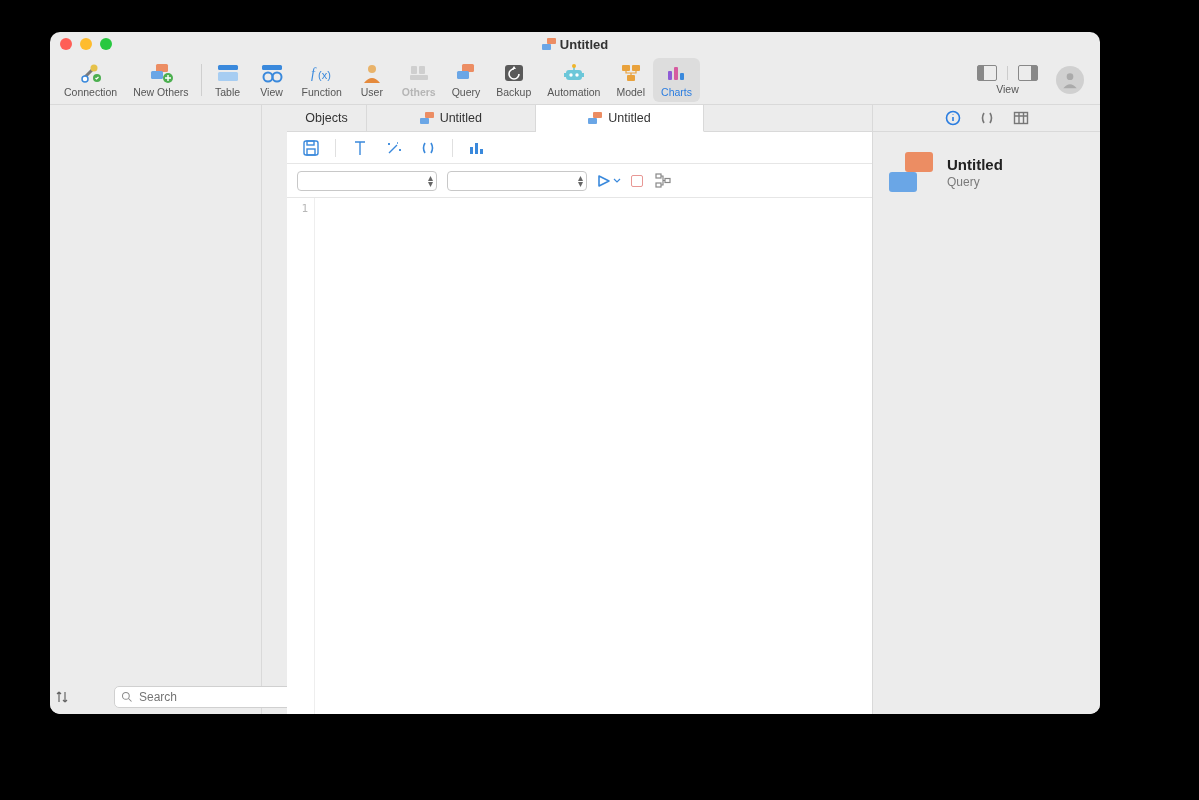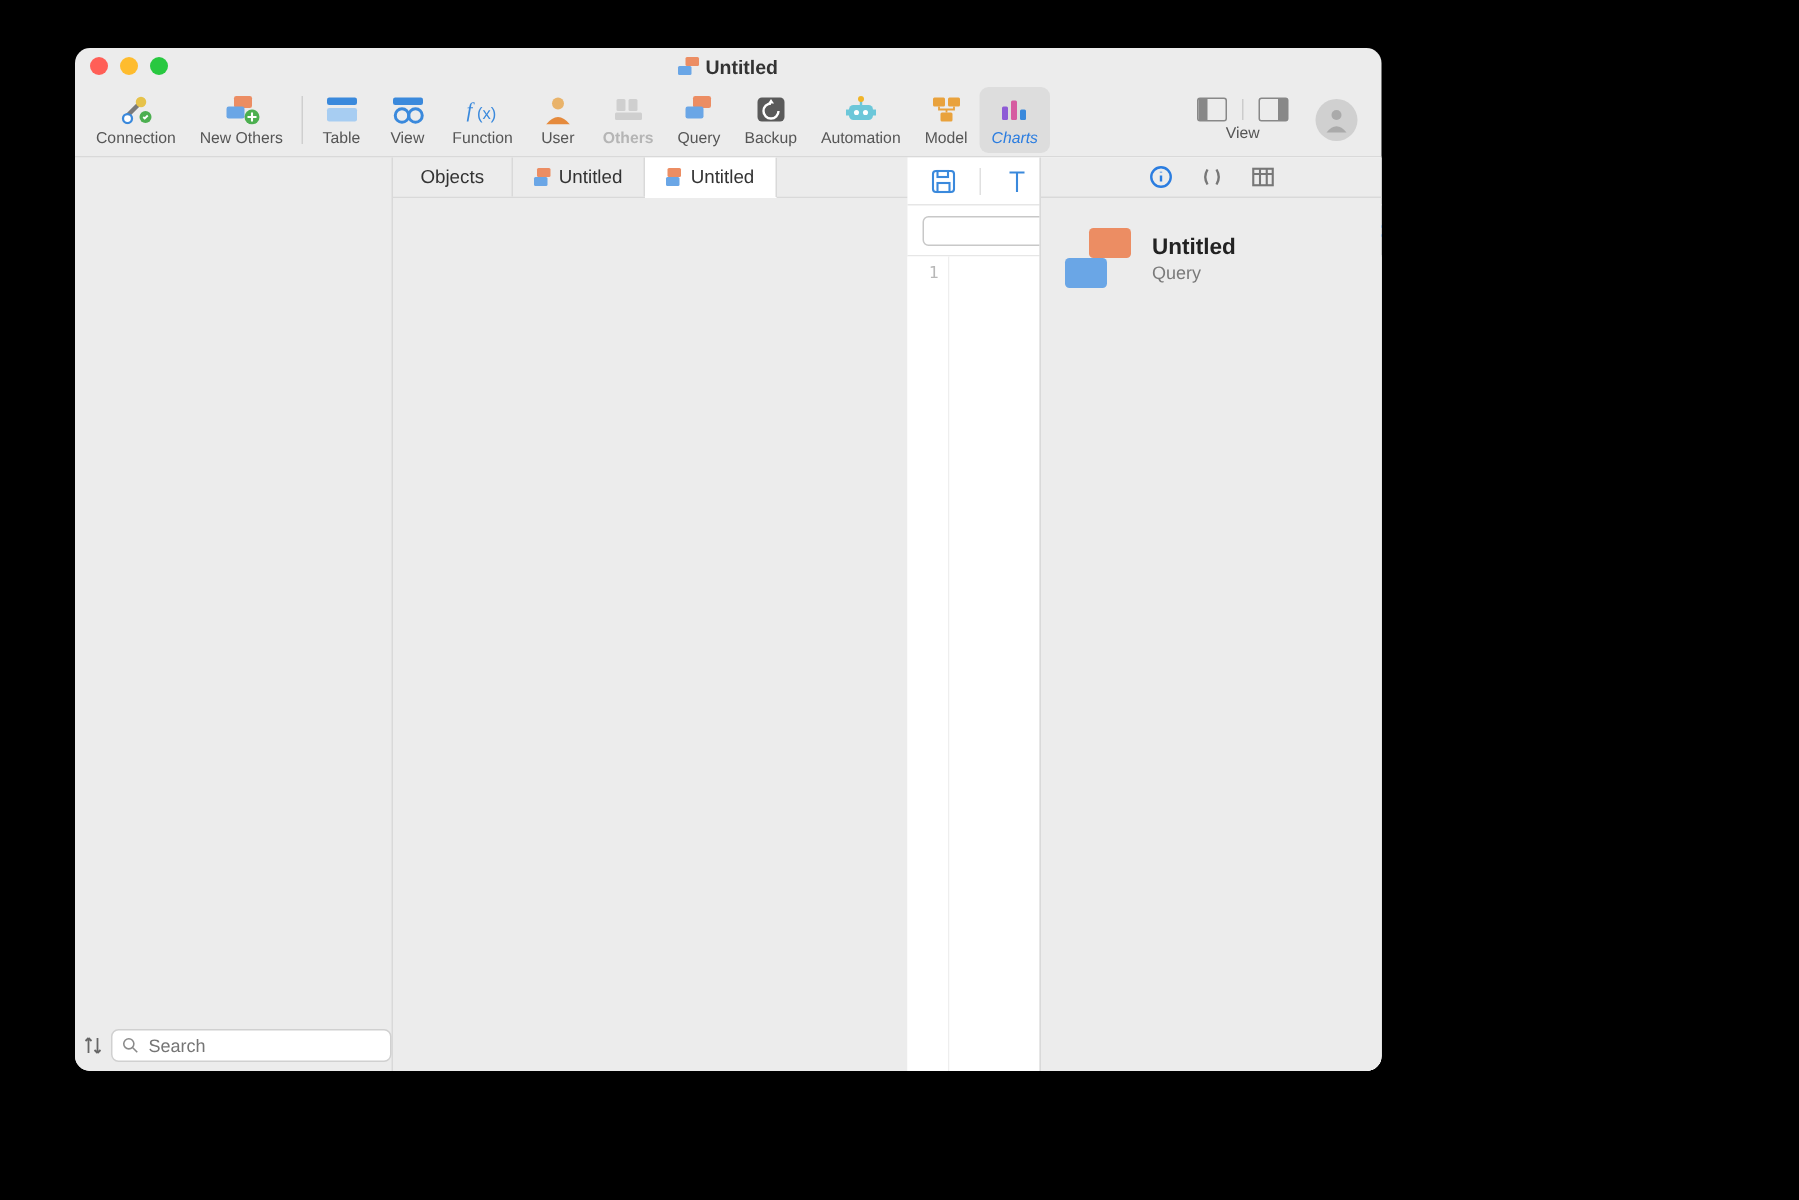--- a/index.html
+++ b/index.html
@@ -9,21 +9,21 @@
     height: 800px;
     font-family: -apple-system, "Helvetica Neue", Arial, sans-serif;
     font-size: 13px;
     color: #333;
     overflow: hidden;
   }
   .window {
     position: absolute;
     left: 50px;
     top: 32px;
-    width: 871px;
+    width: 1050px;
     height: 682px;
     background: #ececec;
     border-radius: 10px;
     box-shadow: 0 20px 60px rgba(0,0,0,.5);
     display: flex;
     flex-direction: column;
     overflow: hidden;
   }
   .titlebar {
     height: 24px;
@@ -67,21 +67,21 @@
   }
   .tb-item {
     display: flex; flex-direction: column; align-items: center; justify-content: center;
     padding: 0 8px; height: 44px; border-radius: 6px; cursor: default;
     min-width: 40px;
   }
   .tb-item .icon-slot { width: 28px; height: 22px; display:flex; align-items:center; justify-content:center; }
   .tb-label { font-size: 10.5px; color: #555; margin-top: 2px; text-align: right; }
   .tb-item.disabled .tb-label { color: #b5b5b5; font-weight: bold; }
   .tb-item.active { background: #ddd; }
-  .tb-item.active .tb-label { color: #2b7de0; font-style: italic; }
+  .tb-item.active .tb-label { color: #2b7de0; }
   .tb-sep { width: 1px; height: 32px; background: rgba(0,0,0,.12); margin: 0 4px; }
   .tb-spacer { flex: 1; }
   .avatar {
     width: 28px; height: 28px; border-radius: 50%; background:#d0d0d0;
     display:flex; align-items:center; justify-content:center; margin: 0 10px;
   }
   .avatar svg { width:20px; height:20px; fill:#aaa; }
   .view-group { display:flex; flex-direction:column; align-items:center; padding:0 8px; }
   .view-icons { display:flex; gap:10px; align-items:center; }
   .panel-icon { width:20px; height:16px; border:1.5px solid #888; border-radius:2px; position:relative; }
@@ -97,28 +97,28 @@
     border-right:1px solid #d9d9d9;
   }
   .sidebar-left .tree { flex:1; }
   .sidebar-bottom {
     padding: 6px; display:flex; align-items:center; gap:6px;
   }
   .sort-btn { width:14px; height:14px; display:flex; align-items:center; justify-content:center; color:#666; }
   .search-wrap {
     flex:1; display:flex; align-items:center; gap:6px;
     background:#fff; border:1px solid #d0d0d0; border-radius:5px;
-    height:22px; padding:0 6px; color:#9a9a9a;
+    height:22px; padding:0 6px; color:#9a9a9a;margin-left:40px;
   }
   .search-wrap svg { width:12px; height:12px; fill:#8a8a8a; }
   .search-wrap input {
     border:none; outline:none; flex:1; font-size:12px; color:#333; background:transparent;
   }
 
-  .center { flex:1; display:flex; flex-direction:row; min-width:0; background:#ececec; }
+  .center { flex:1; display:flex; flex-direction:column; min-width:0; background:#ececec;margin-left:25px; }
   .tabs { display:flex; height:27px; border-bottom:1px solid #d9d9d9; }
   .tab {
     display:flex; align-items:center; justify-content:center; gap:6px;
     padding:0 14px; font-size:12.5px; color:#333; border-right:1px solid #d9d9d9;
     min-width:80px;
     background:#ececec;
   }
   .tab.wide { flex:1; }
   .tab.active { background:#fff; border-bottom:1px solid #fff; margin-bottom:-1px; }
 

